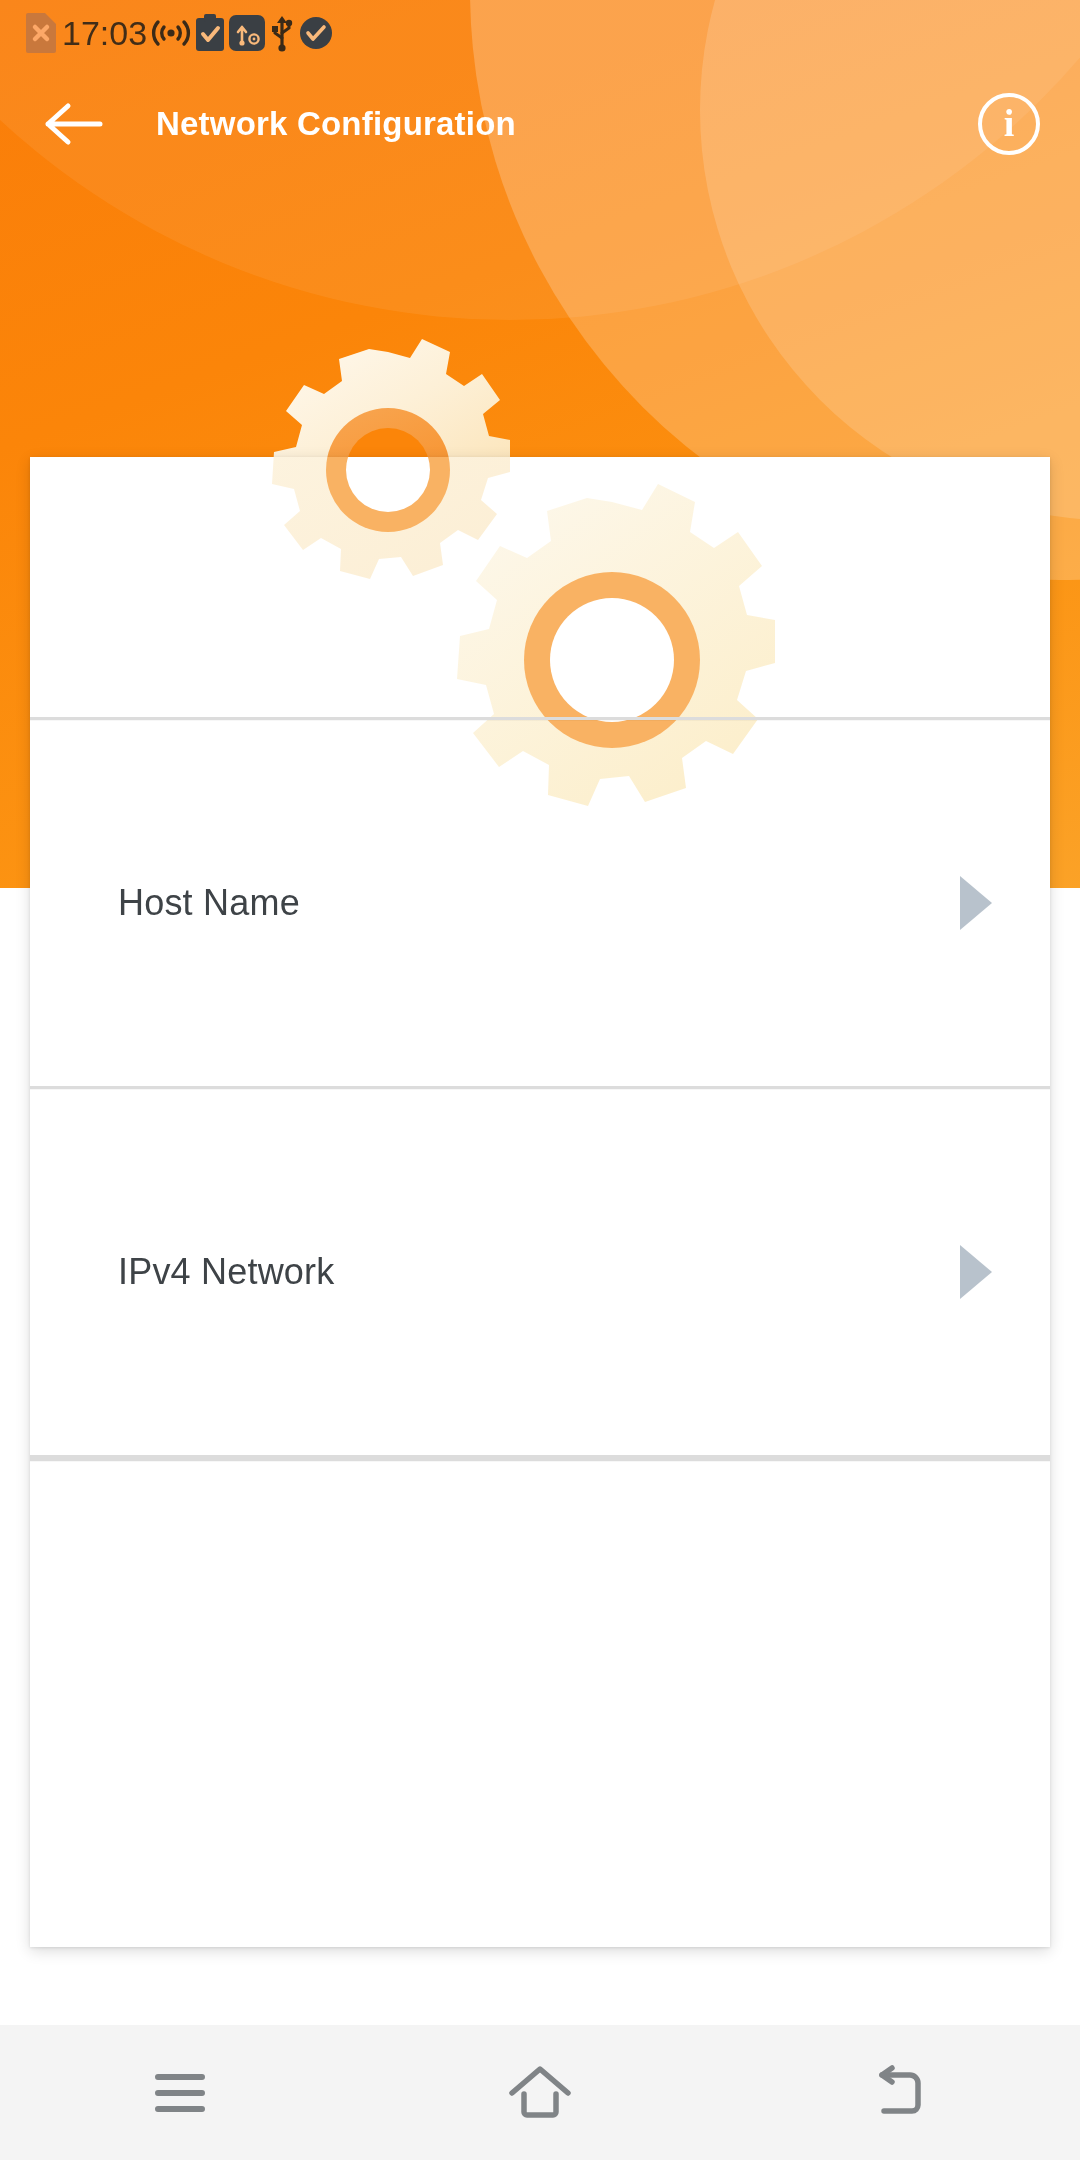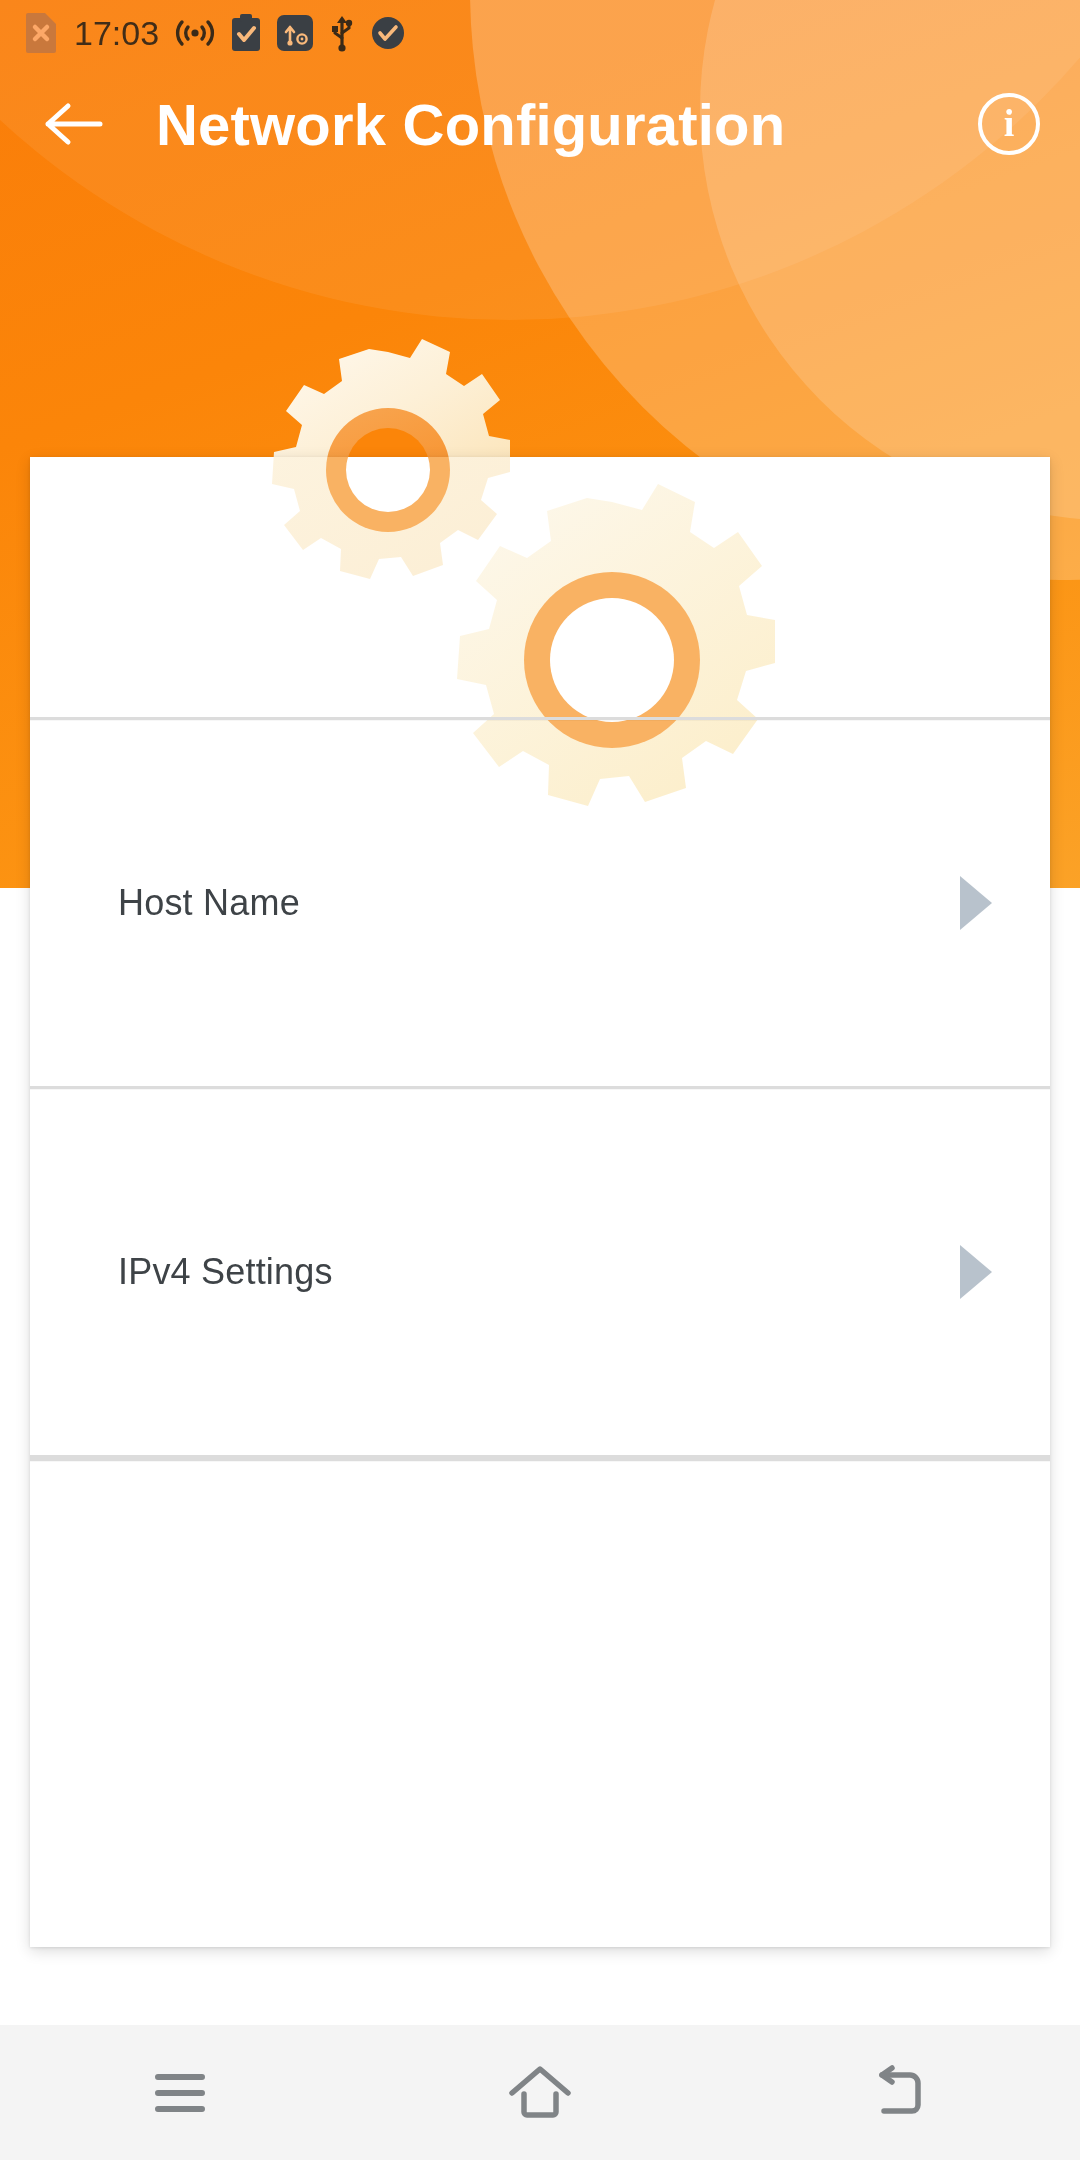--- a/index.html
+++ b/index.html
@@ -58,21 +58,21 @@
     height: 66px;
     display: flex;
     align-items: center;
     padding: 0 26px;
     z-index: 40;
     color: #3c2a17;
   }
   #status-left {
     display: flex;
     align-items: center;
-    gap: 16px;
+    gap: 4px;
   }
   #status-right {
     margin-left: auto;
     display: flex;
     align-items: center;
     gap: 14px;
   }
   #status-clock {
     font-size: 34px;
     font-weight: 400;
@@ -101,21 +101,21 @@
   #back-button {
     width: 110px;
     height: 110px;
     display: flex;
     align-items: center;
     justify-content: center;
     margin-left: 18px;
     cursor: pointer;
   }
   #appbar-title {
-    font-size: 58px;
+    font-size: 33px;
     font-weight: bold;
     color: #ffffff;
     margin-left: 28px;
     letter-spacing: 0.2px;
     white-space: nowrap;
   }
   #info-button {
     margin-left: auto;
     margin-right: 40px;
     width: 62px;
@@ -388,21 +388,21 @@
       <div class="spacer-row"></div>
       <div class="divider"></div>
 
       <div class="list-row">
         <div class="row-label">Host Name</div>
         <div class="row-arrow"></div>
       </div>
       <div class="divider"></div>
 
       <div class="list-row">
-        <div class="row-label">IPv4 Settings</div>
+        <div class="row-label">IPv4 Network</div>
         <div class="row-arrow"></div>
       </div>
       <div class="divider"></div>
 
       <div class="divider"></div>
 
       <div class="list-row short"></div>
     </div>
   </div>
 

